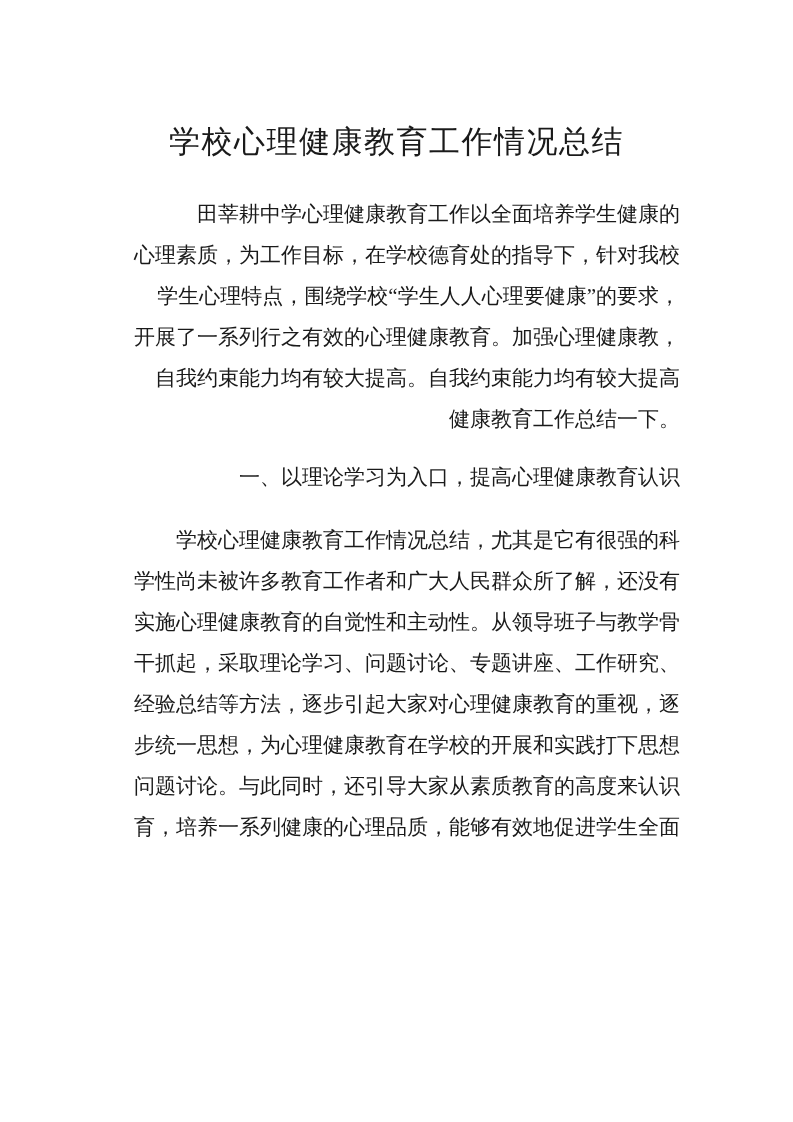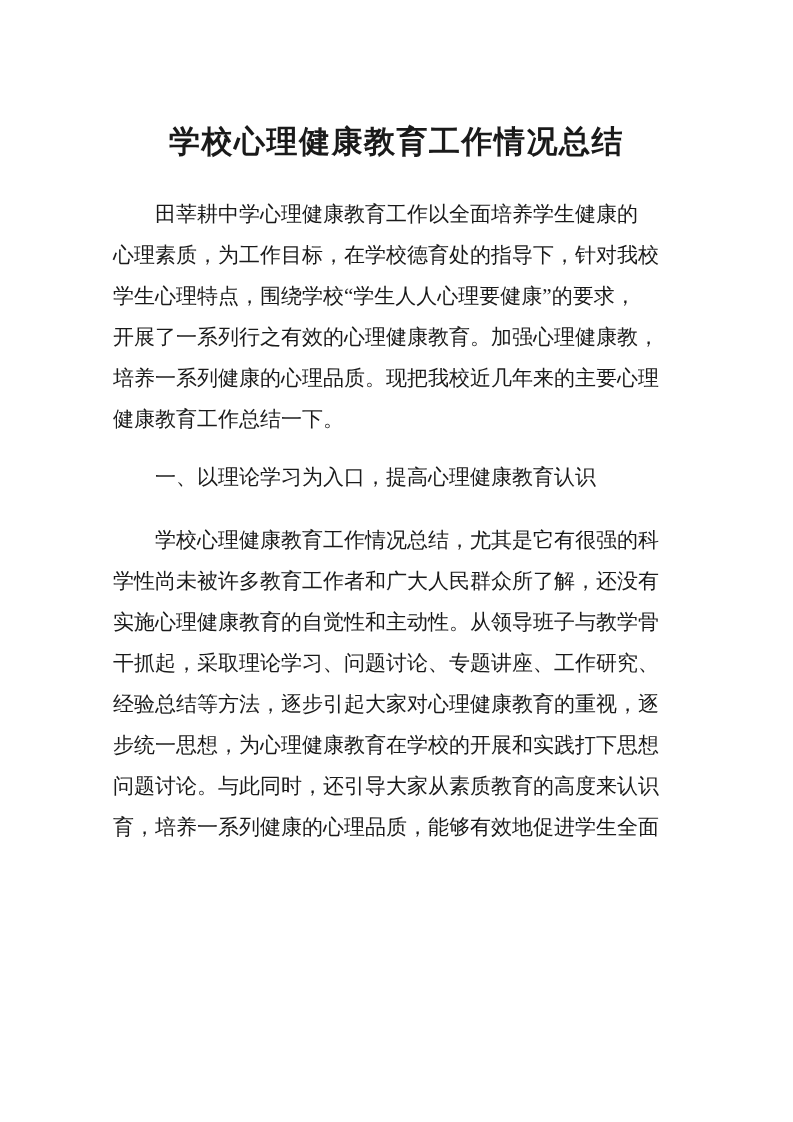--- a/index.html
+++ b/index.html
@@ -17,54 +17,54 @@
     width: 793px;
     height: 1122px;
     padding: 123px 113px 0 113px;
     background: #ffffff;
     color: #1a1a1a;
     font-family: "Liberation Serif", "DejaVu Serif", serif;
   }
   .doc-title {
     margin: 0 0 34px 0;
     font-size: 31px;
-    font-weight: 700;
+    font-weight: 400;
     line-height: 37px;
     text-align: center;
     letter-spacing: 1.5px;
     white-space: nowrap;
   }
   .block {
     font-size: 21px;
     line-height: 41px;
     margin: 0;
   }
   .block.heading {
     margin: 17px 0 22px 0;
   }
   .line {
     white-space: nowrap;
-    text-align: left;
+    text-align: right;
   }
   .line.first {
     padding-left: 2em;
   }
 </style>
 </head>
 <body style="background: rgb(255, 255, 255);">
 
 <div class="page" style="background: rgb(255, 255, 255); color: rgb(26, 26, 26);">
   <h1 class="doc-title">学校心理健康教育工作情况总结</h1>
   <div id="doc-body">
       <div class="block paragraph">
         <div class="line first">田莘耕中学心理健康教育工作以全面培养学生健康的</div>
         <div class="line">心理素质，为工作目标，在学校德育处的指导下，针对我校</div>
         <div class="line">学生心理特点，围绕学校“学生人人心理要健康”的要求，</div>
         <div class="line">开展了一系列行之有效的心理健康教育。加强心理健康教，</div>
-        <div class="line">培养一系列健康的心理品质。现把我校近几年来的主要心理</div>
+        <div class="line">自我约束能力均有较大提高。自我约束能力均有较大提高</div>
         <div class="line">健康教育工作总结一下。</div>
       </div>
       <div class="block heading">
         <div class="line first">一、以理论学习为入口，提高心理健康教育认识</div>
       </div>
       <div class="block paragraph">
         <div class="line first">学校心理健康教育工作情况总结，尤其是它有很强的科</div>
         <div class="line">学性尚未被许多教育工作者和广大人民群众所了解，还没有</div>
         <div class="line">实施心理健康教育的自觉性和主动性。从领导班子与教学骨</div>
         <div class="line">干抓起，采取理论学习、问题讨论、专题讲座、工作研究、</div>

